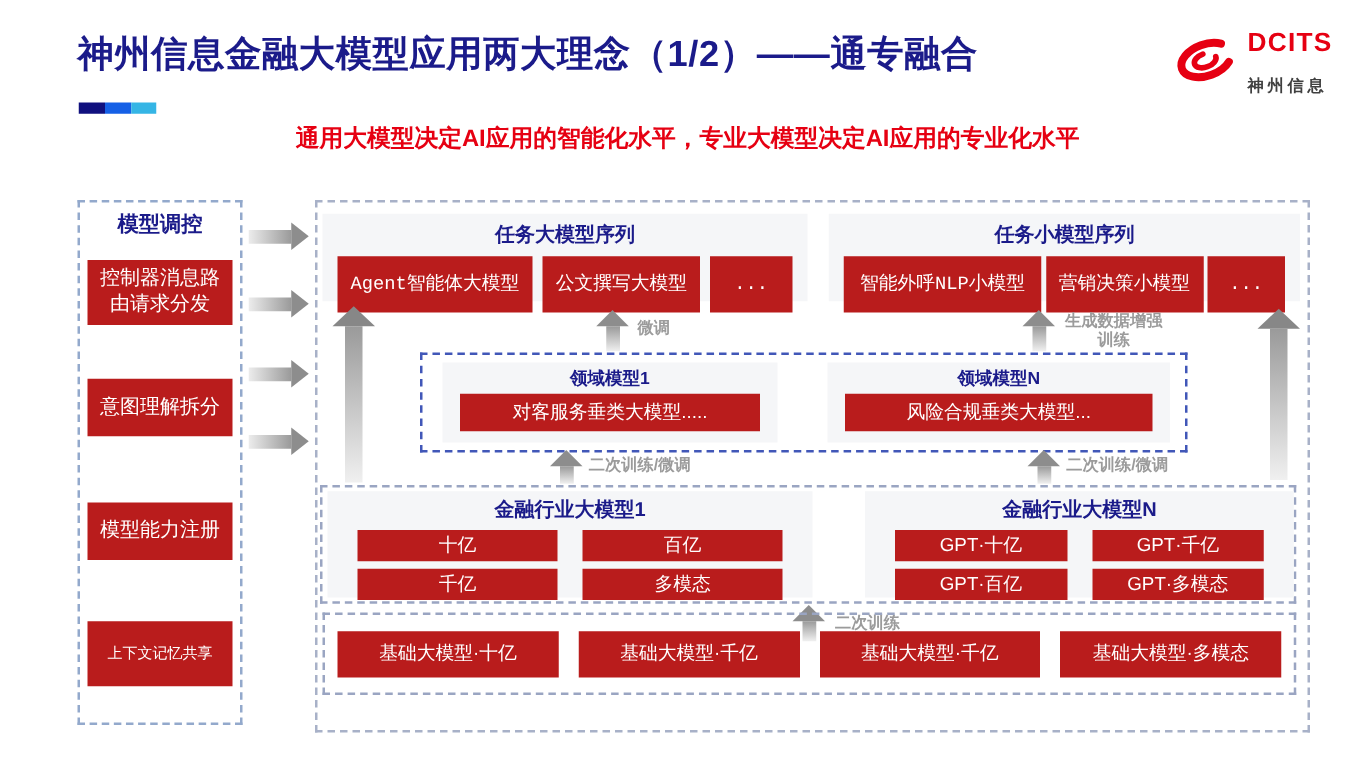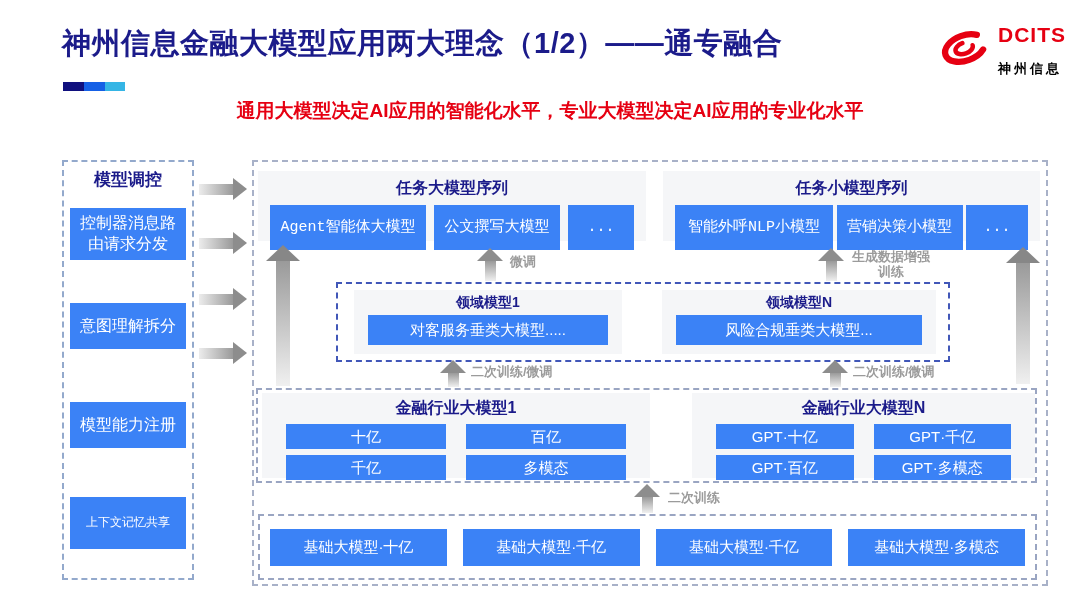--- a/index.html
+++ b/index.html
@@ -19,25 +19,25 @@
   .accent-bar .s1 { width:21px; background:#10107e; }
   .accent-bar .s2 { width:21px; background:#1560e6; }
   .accent-bar .s3 { width:20px; background:#35b5e5; }
   .slide-subtitle {
     left:140px; top:98px; width:820px; text-align:center;
     font-size:19px; font-weight:bold; color:#e60012;
   }
   .logo { left:938px; top:20px; width:130px; height:60px; display:flex; align-items:center; gap:6px; }
   .logo-text { display:flex; flex-direction:column; line-height:1.1; }
   .logo-brand { color:#e60012; font-weight:bold; font-size:21px; letter-spacing:1px; }
-  .logo-company { color:#000000; font-weight:bold; font-size:13px; letter-spacing:3px; margin-top:16px; }
+  .logo-company { color:#404040; font-weight:bold; font-size:13px; letter-spacing:3px; margin-top:16px; }
 
   
   .btn-blue {
-    background:#3b82f6; color:#ffffff;
+    background:#b91c1c; color:#ffffff;
     display:flex; align-items:center; justify-content:center; text-align:center;
     font-size:15px; line-height:1.3;
   }
   .panel { background:#f5f6f8; }
   .group-title { color:#1b1b8a; font-weight:bold; text-align:center; font-size:16px; }
   .arrow-label { color:#9b9b9b; font-size:13px; font-weight:bold; line-height:1.15; }
 
   
   .arrow-r { display:flex; align-items:center; }
   .arrow-r .shaft { height:11px; flex:1; background:linear-gradient(to right,#ececec,#9a9a9a); }
@@ -67,21 +67,21 @@
   .domain-panel { top:290px; height:64px; }
   .domain-title { margin-top:4px; font-size:14px; }
   .domain-panel .btn-blue { height:30px; margin:3px 14px 0 14px; }
 
   .industry-frame { left:256px; top:388px; width:781px; height:95px; border:2px dashed #9aa5c2; }
   .industry-panel { top:393px; height:85px; }
   .industry-title { margin-top:5px; }
   .industry-grid { display:grid; grid-template-columns:1fr 1fr; column-gap:20px; row-gap:6px; padding:5px 24px 0 24px; }
   .industry-grid .btn-blue { height:25px; }
 
-  .base-frame { left:258px; top:514px; width:779px; height:66px; border:2px dashed #9aa5c2; display:flex; align-items:center; gap:16px; padding:0 10px; }
+  .base-frame { left:258px; top:490px; width:779px; height:66px; border:2px dashed #9aa5c2; display:flex; align-items:center; gap:16px; padding:0 10px; }
   .base-frame .btn-blue { flex:1; height:37px; }
 </style>
 </head>
 <body>
 
 <div class="abs slide-title">神州信息金融大模型应用两大理念（1/2）——通专融合</div>
 <div class="abs accent-bar">
   <div class="s1"></div>
   <div class="s2"></div>
   <div class="s3"></div>

